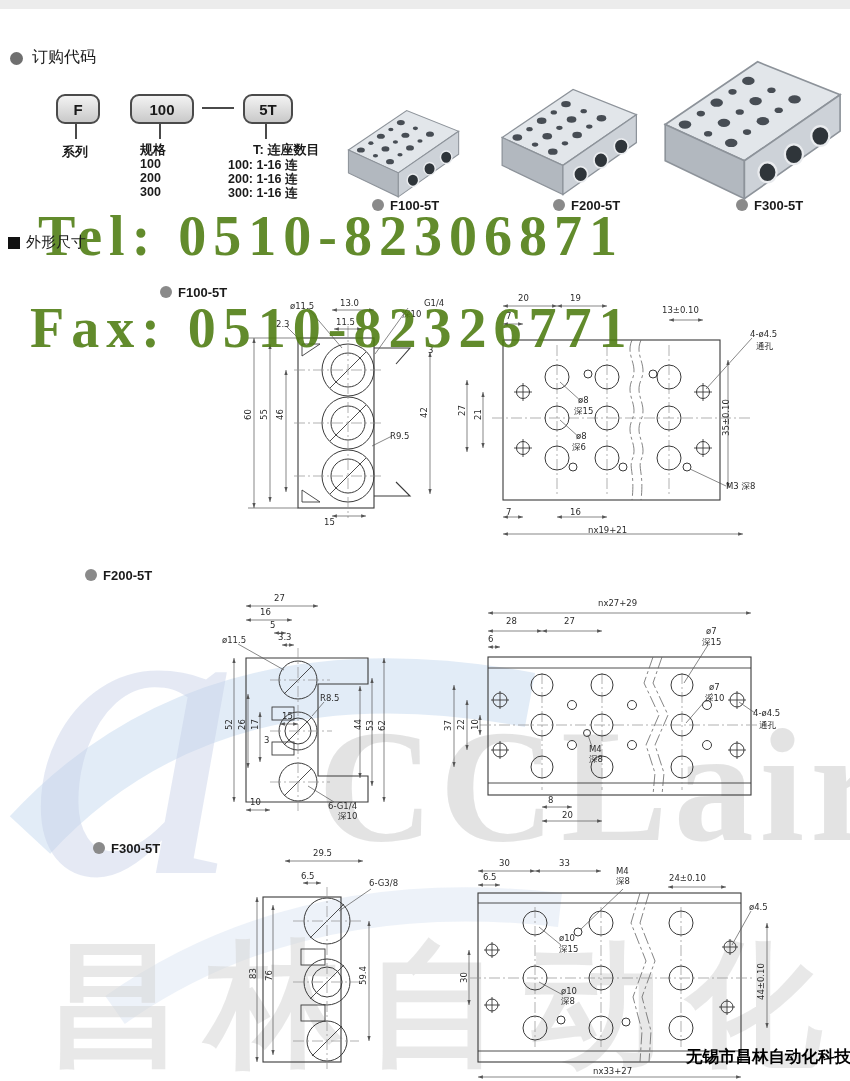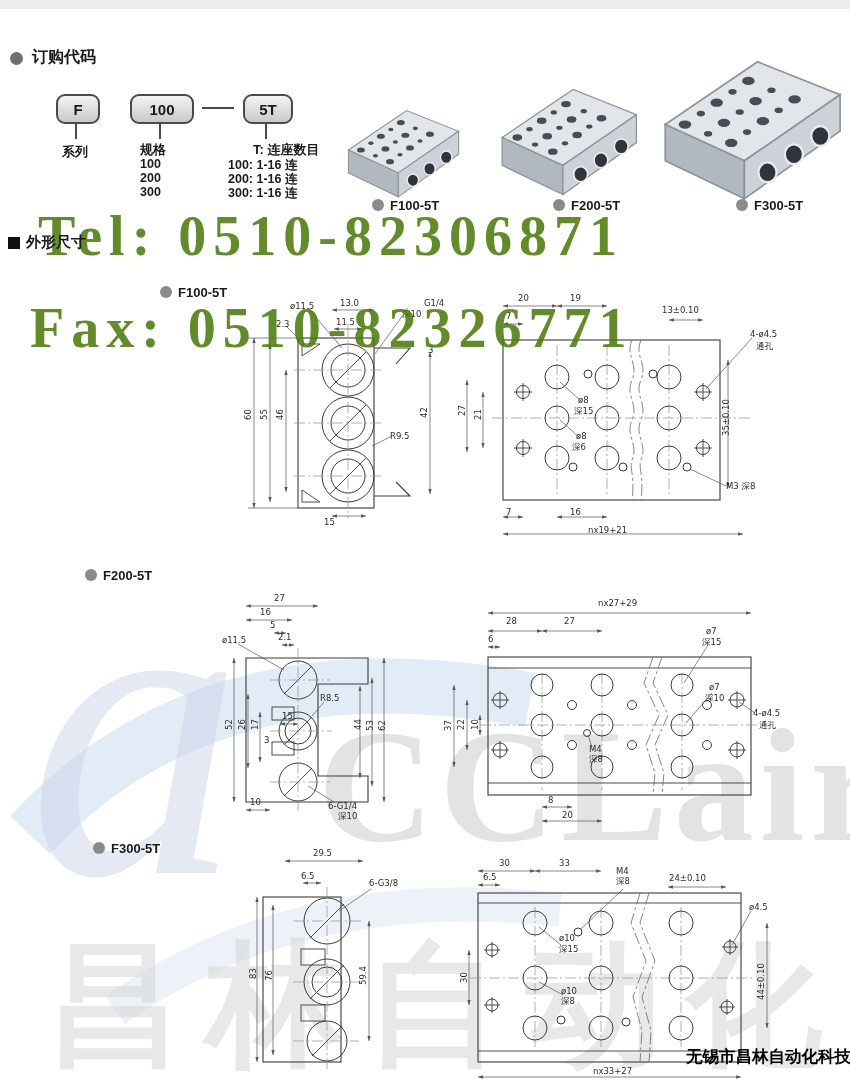--- a/index.html
+++ b/index.html
@@ -3,21 +3,21 @@
 <meta charset="utf-8">
 <style>
   html,body{margin:0;padding:0;background:#fff;}
   #page{position:relative;width:850px;height:1081px;background:#fff;overflow:hidden;
         font-family:"Liberation Sans",sans-serif;color:#1a1a1a;}
   .abs{position:absolute;}
   #topstrip{left:0;top:0;width:850px;height:9px;background:#ececec;z-index:2;}
   
   .h-bullet{width:13px;height:13px;border-radius:50%;background:#6f6f6f;z-index:7;}
   .h-square{width:12px;height:12px;background:#111;z-index:7;}
-  .h-text{font-weight:bold;font-size:16px;z-index:7;white-space:nowrap;}
+  .h-text{font-weight:normal;font-size:16px;z-index:7;white-space:nowrap;}
   
   .code-box{width:40px;height:26px;border:2px solid #4a4a4a;border-radius:9px;
     background:linear-gradient(#f3f3f3,#c9c9c9);display:flex;align-items:center;justify-content:center;
     font-weight:bold;font-size:15px;z-index:6;}
   .vline{width:2px;background:#4a4a4a;z-index:6;}
   .hdash{height:2px;background:#4a4a4a;z-index:6;}
   .oc-label{font-size:13px;font-weight:bold;z-index:6;white-space:nowrap;}
   .oc-opt{font-size:12.5px;font-weight:bold;z-index:6;white-space:nowrap;}
   
   .p-label{font-size:13px;font-weight:bold;z-index:6;white-space:nowrap;}
@@ -297,21 +297,21 @@
     <line class="dl ar2" x1="162" y1="68" x2="162" y2="212"></line>
     <line class="dl ar2" x1="24" y1="220" x2="48" y2="220"></line>
     <line class="ld" x1="16" y1="54" x2="62" y2="80"></line>
     <line class="ld" x1="102" y1="112" x2="90" y2="126"></line>
     <line class="ld" x1="112" y1="212" x2="86" y2="196"></line>
   </svg>
   <div class="dimwrap" style="left:222px;top:590px;width:190px;height:235px;">
       <span class="dim" style="left: 52px; top: 4px;">27</span>
       <span class="dim" style="left: 38px; top: 18px;">16</span>
       <span class="dim" style="left: 48px; top: 31px;">5</span>
-      <span class="dim" style="left: 56px; top: 43px;">2.1</span>
+      <span class="dim" style="left: 56px; top: 43px;">3.3</span>
       <span class="dim" style="left: 0px; top: 46px;">ø11.5</span>
       <span class="dim" style="left: 98px; top: 104px;">R8.5</span>
       <span class="dim" style="left: 60px; top: 122px;">15</span>
       <span class="dim" style="left: 29px; top: 140px; transform: rotate(-90deg);">17</span>
       <span class="dim" style="left: 16px; top: 140px; transform: rotate(-90deg);">26</span>
       <span class="dim" style="left: 42px; top: 146px;">3</span>
       <span class="dim" style="left: 3px; top: 140px; transform: rotate(-90deg);">52</span>
       <span class="dim" style="left: 132px; top: 140px; transform: rotate(-90deg);">44</span>
       <span class="dim" style="left: 144px; top: 141px; transform: rotate(-90deg);">53</span>
       <span class="dim" style="left: 156px; top: 141px; transform: rotate(-90deg);">62</span>

